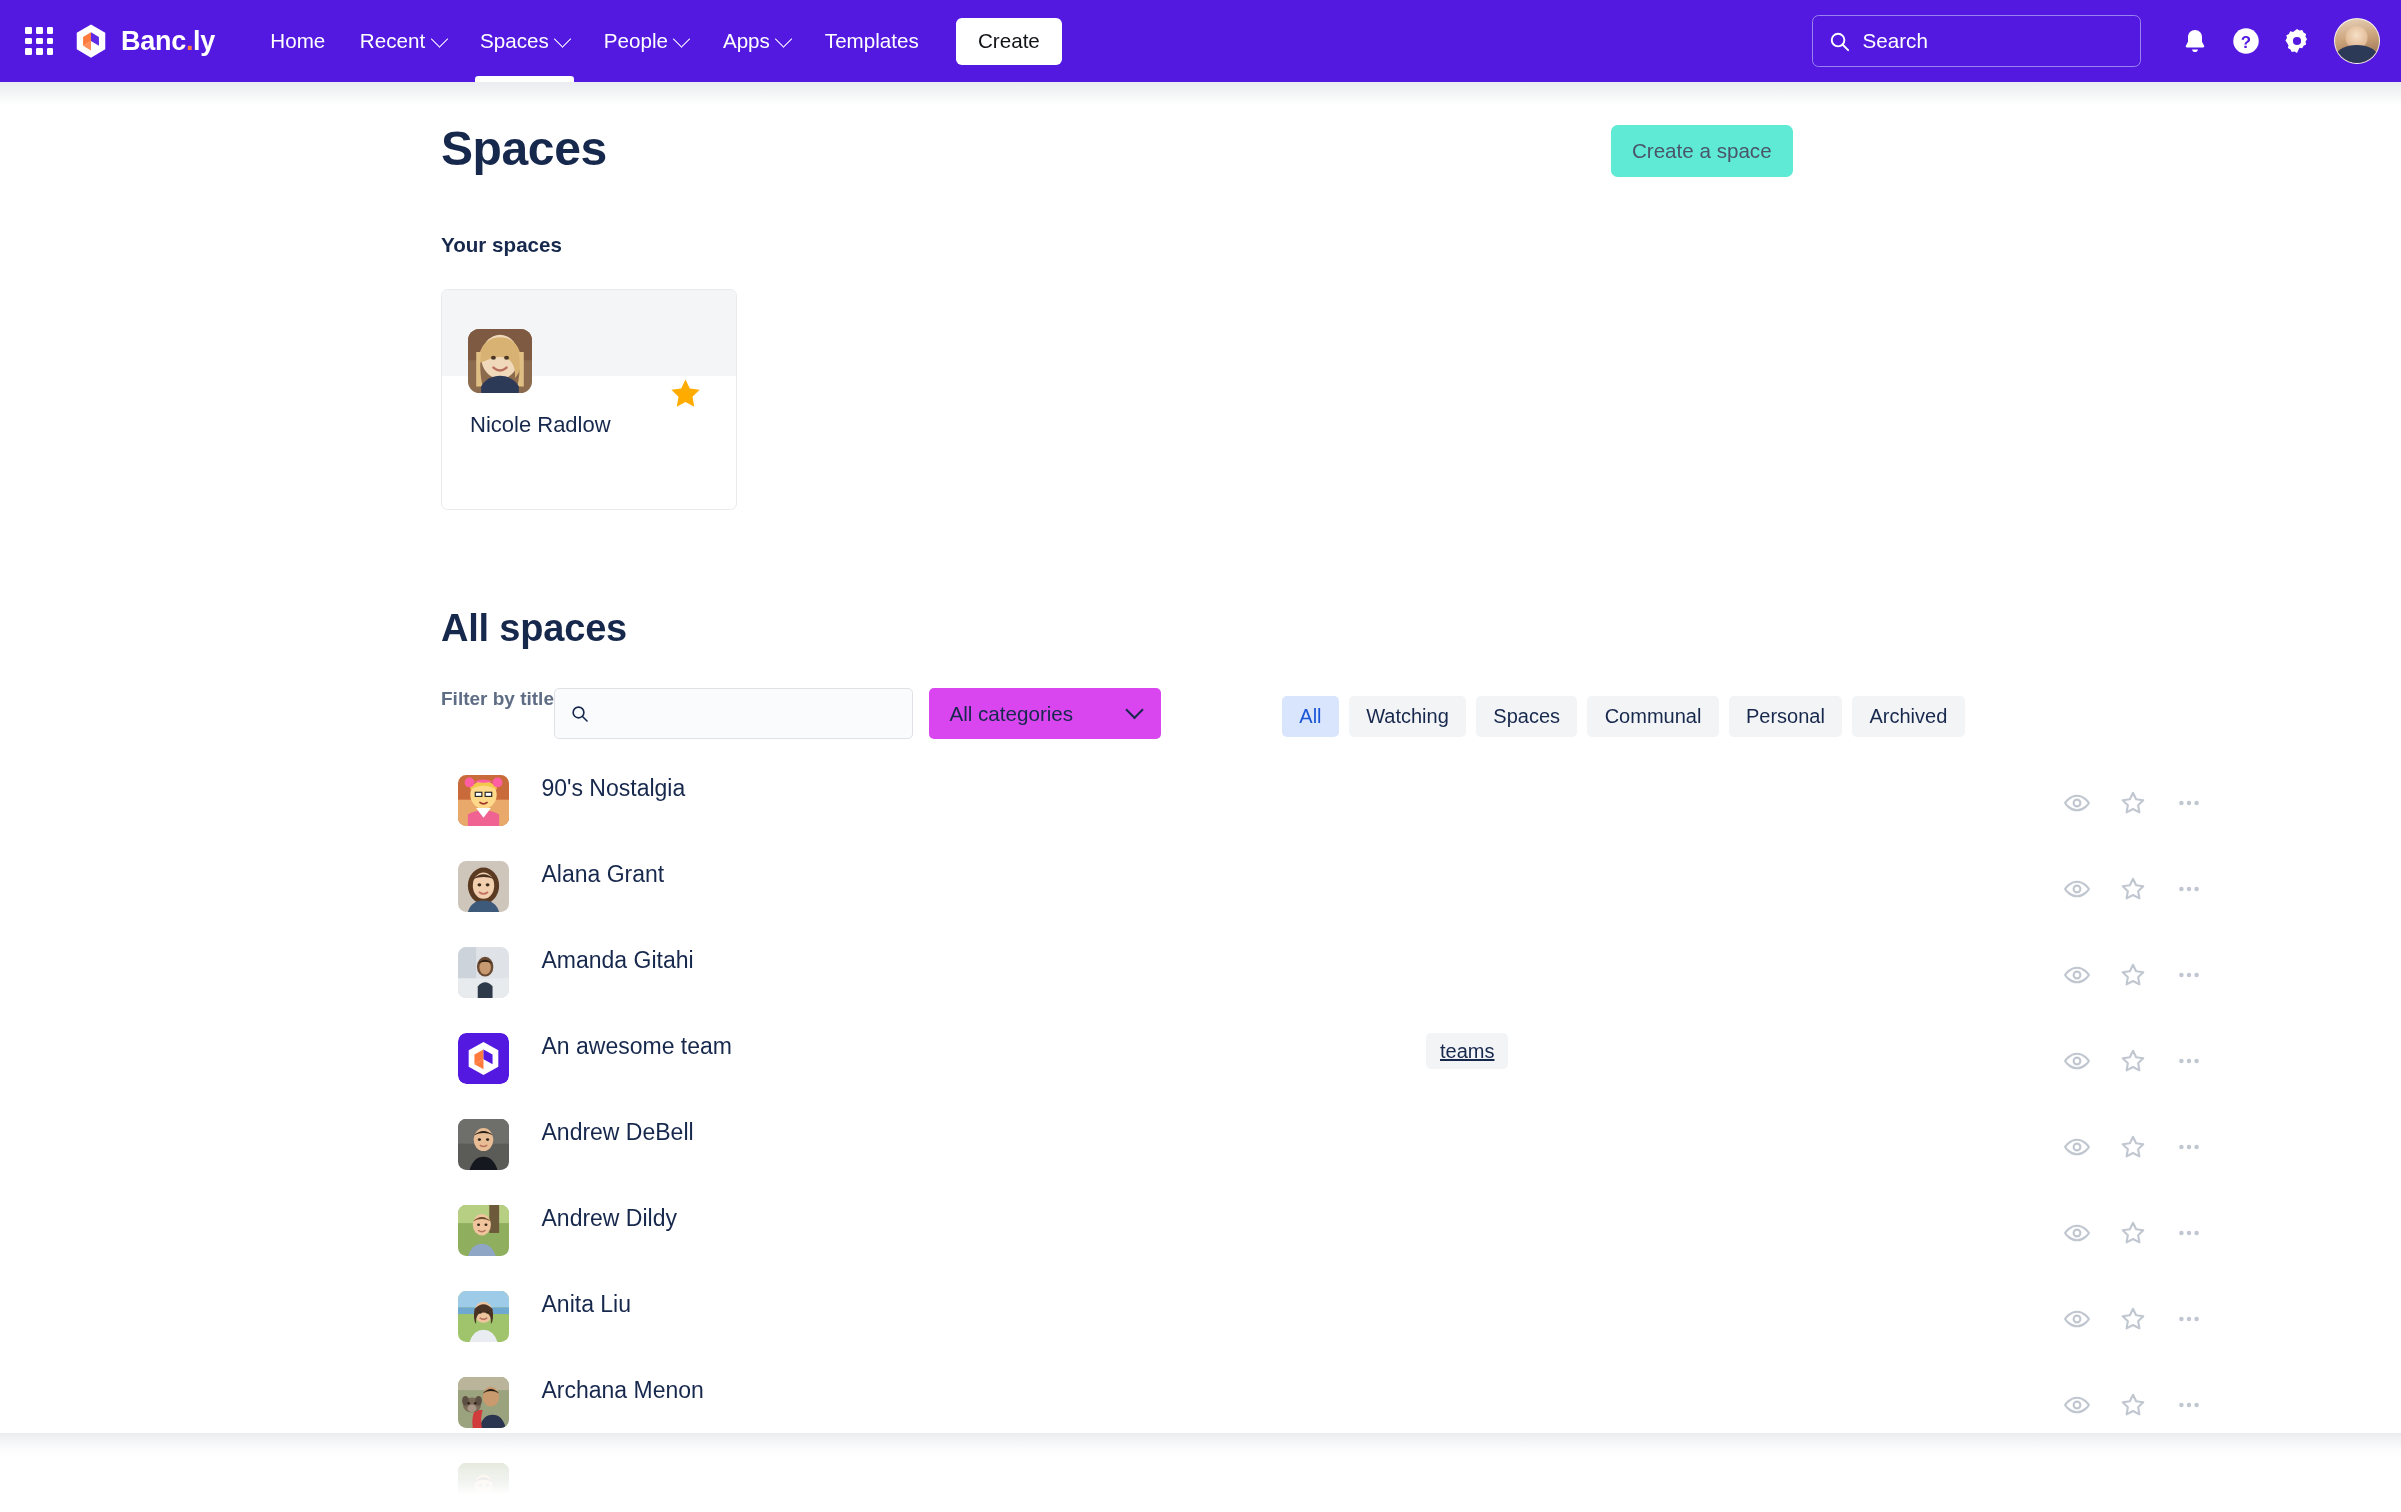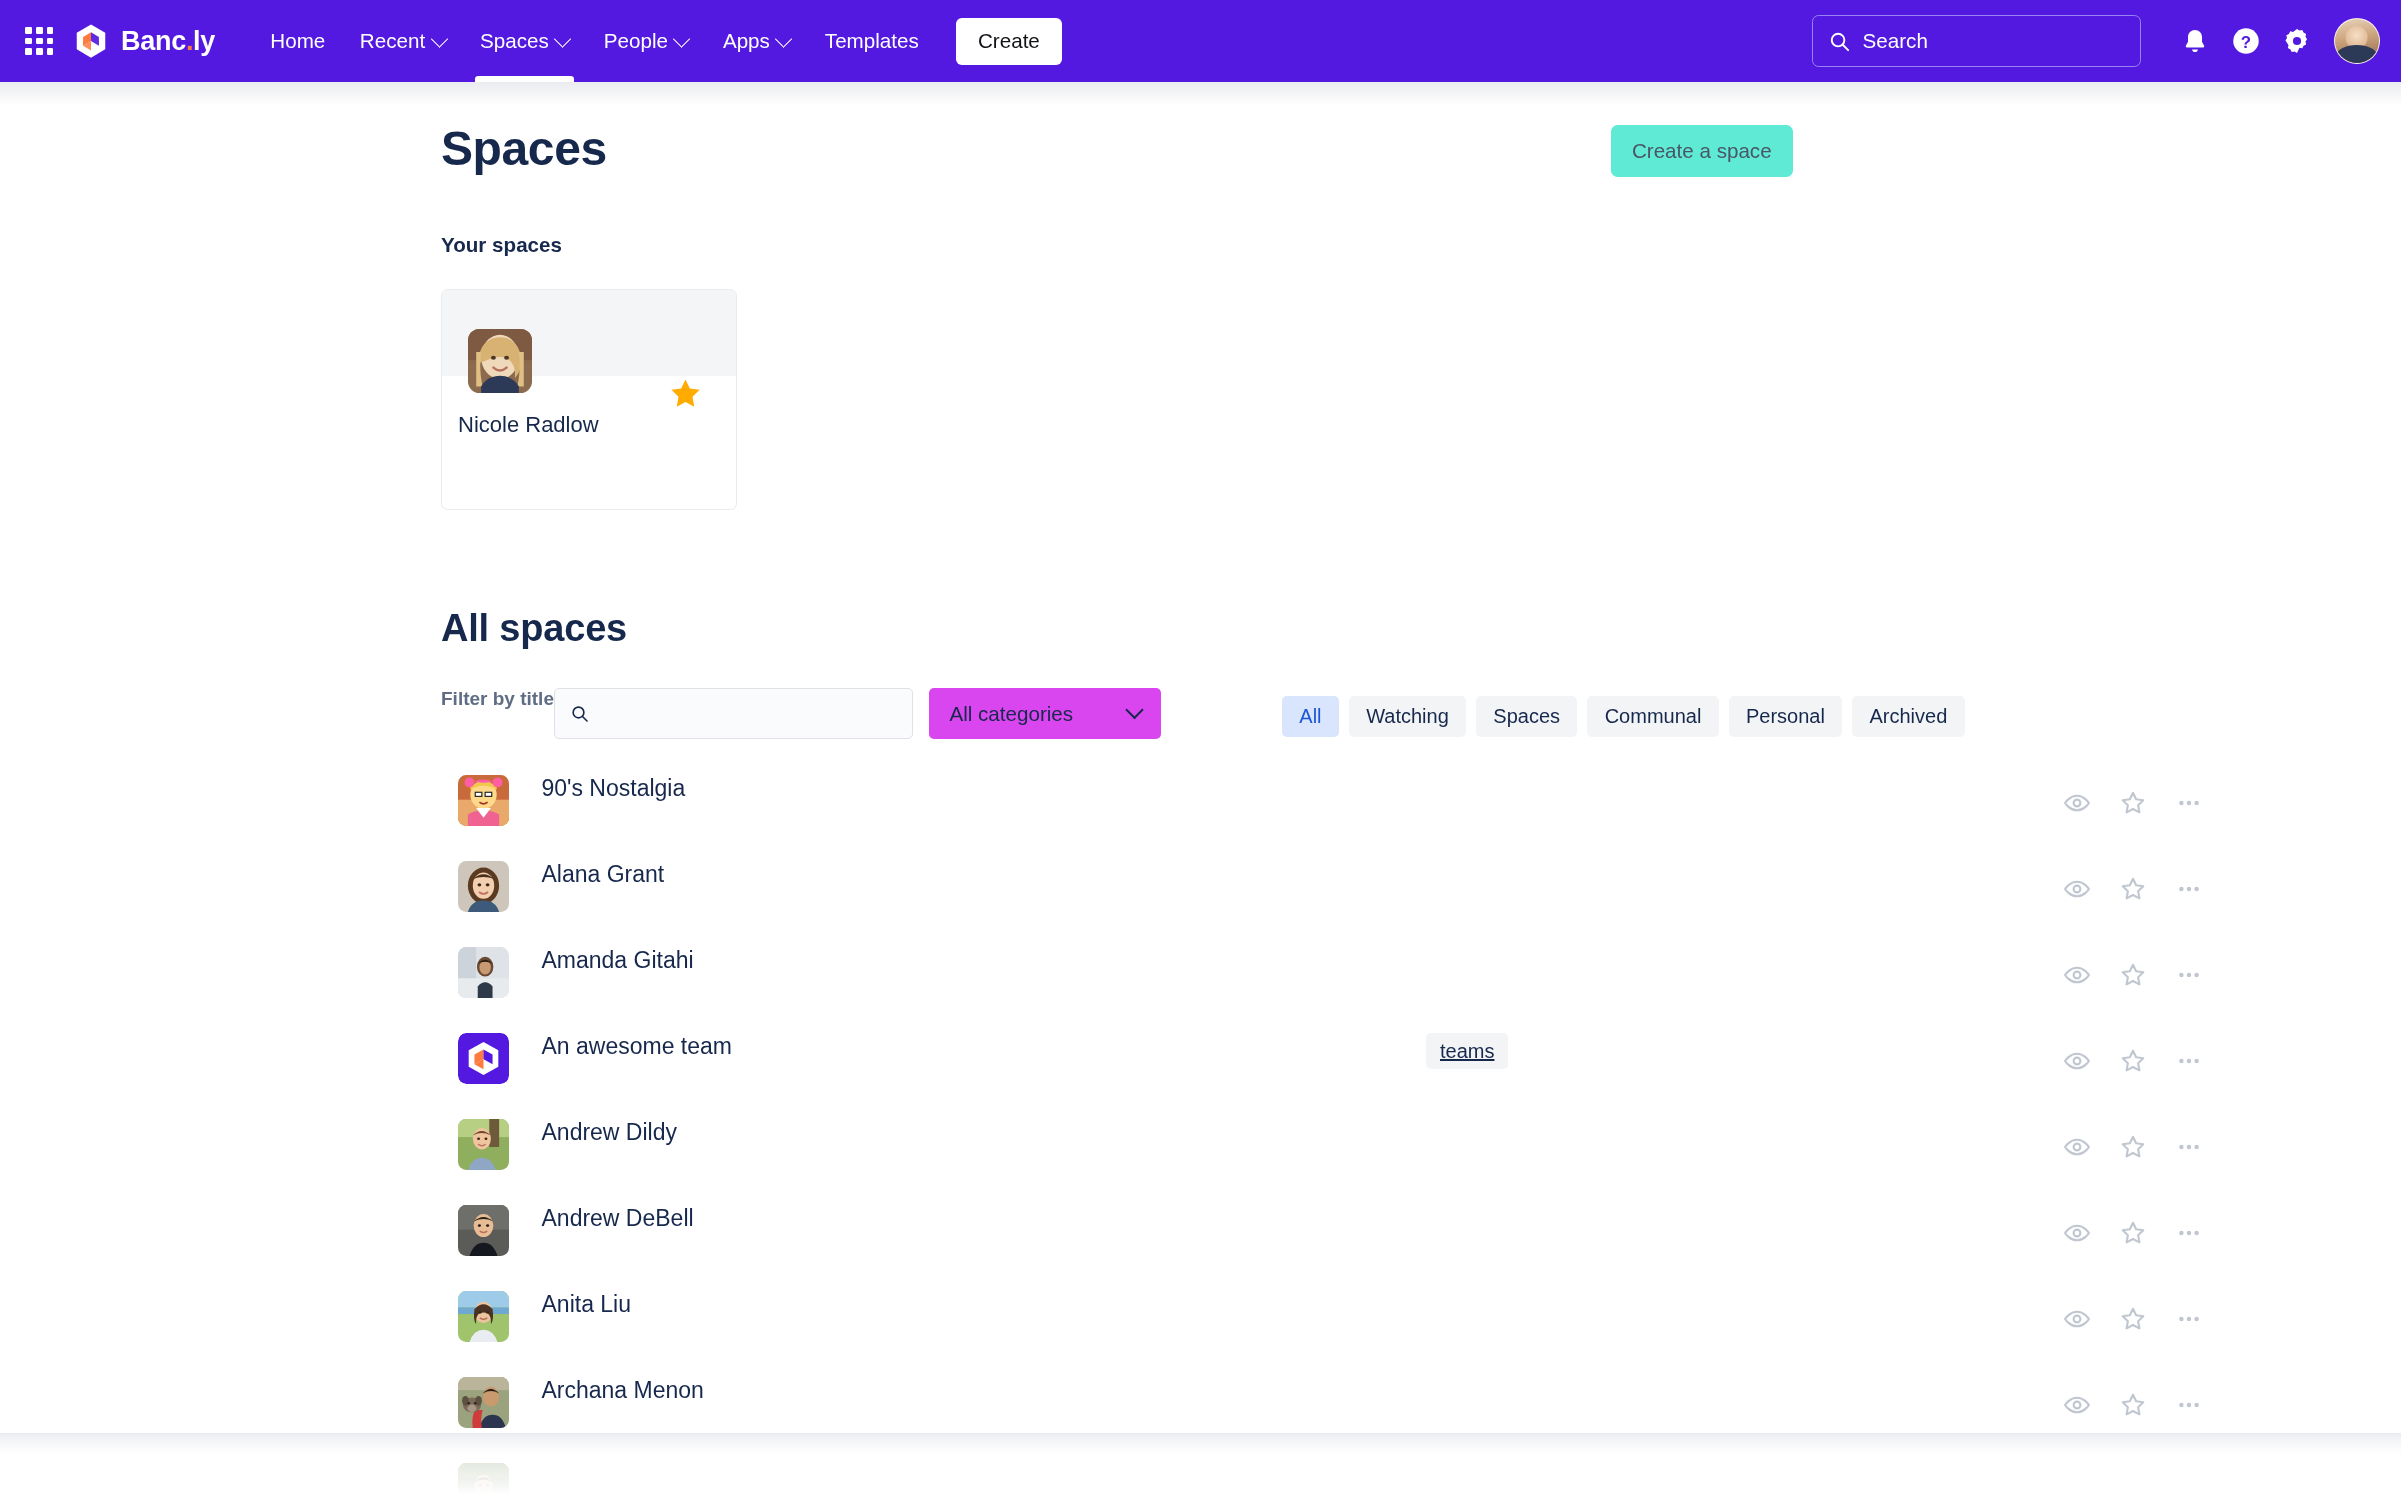--- a/index.html
+++ b/index.html
@@ -216,21 +216,21 @@
     border-radius: 11.5px;
     overflow: hidden;
   }
   .card-star {
     position: absolute;
     right: 33px; top: 0px;
     width: 35px; height: 35px;
   }
   .card-name {
     position: absolute;
-    left: 16px; top: 36px;
+    left: 28px; top: 36px;
     font-size: 22px;
     color: #17284d;
     white-space: nowrap;
   }
 
   
   .ph { width: 100%; height: 100%; display:block; }
 
   .allspaces-title {
     margin-top: 97px;
@@ -669,68 +669,68 @@
                   <circle cx="12" cy="12" r="1.9" fill="#c1c7d0"></circle>
                   <circle cx="18.5" cy="12" r="1.9" fill="#c1c7d0"></circle>
                 </svg>
             </div>
           </div>
         </div>
 
         <div class="space-row">
           <div class="row-avatar">
             <svg class="ph" viewBox="0 0 62 62">
+              <rect width="62" height="62" fill="#5b5b58"></rect>
+              <rect x="0" y="0" width="62" height="30" fill="#6e6e6a"></rect>
+              <ellipse cx="31" cy="25" rx="12" ry="14" fill="#e8bd95"></ellipse>
+              <path d="M19 20q12-11 24 0-12-6-24 0z" fill="#2a2118"></path>
+              <ellipse cx="26" cy="25" rx="1.9" ry="1.6" fill="#2a2118"></ellipse>
+              <ellipse cx="36" cy="25" rx="1.9" ry="1.6" fill="#2a2118"></ellipse>
+              <path d="M27 32q4 3 8 0" stroke="#b5715c" stroke-width="1.8" fill="none" stroke-linecap="round"></path>
+              <path d="M14 62q5-16 17-16t17 16z" fill="#15181e"></path>
+            </svg>
+          </div>
+          <div class="row-name">Andrew DeBell</div>
+          <div class="row-actions">
+            <div class="act">
+              <svg width="28" height="28" viewBox="0 0 24 24" fill="none">
+                  <path d="M1.8 12S5.5 5.8 12 5.8 22.2 12 22.2 12 18.5 18.2 12 18.2 1.8 12 1.8 12z" stroke="#c1c7d0" stroke-width="1.8"></path>
+                  <circle cx="12" cy="12" r="2.9" stroke="#c1c7d0" stroke-width="1.8"></circle>
+                </svg>
+            </div>
+            <div class="act">
+              <svg width="28" height="28" viewBox="0 0 24 24" fill="none">
+                  <path d="M12 3.2l2.7 5.6 6.1.8-4.4 4.3 1.1 6.1L12 17.1l-5.5 2.9 1.1-6.1-4.4-4.3 6.1-.8z" stroke="#c1c7d0" stroke-width="1.8" stroke-linejoin="round"></path>
+                </svg>
+            </div>
+            <div class="act">
+              <svg width="28" height="28" viewBox="0 0 24 24">
+                  <circle cx="5.5" cy="12" r="1.9" fill="#c1c7d0"></circle>
+                  <circle cx="12" cy="12" r="1.9" fill="#c1c7d0"></circle>
+                  <circle cx="18.5" cy="12" r="1.9" fill="#c1c7d0"></circle>
+                </svg>
+            </div>
+          </div>
+        </div>
+
+        <div class="space-row">
+          <div class="row-avatar">
+            <svg class="ph" viewBox="0 0 62 62">
               <rect width="62" height="62" fill="#8fae5e"></rect>
               <rect x="0" y="0" width="62" height="22" fill="#b7cf83"></rect>
               <rect x="38" y="0" width="12" height="34" fill="#6d5a3a"></rect>
               <ellipse cx="29" cy="24" rx="11" ry="13" fill="#f0c49c"></ellipse>
               <path d="M18 20q11-11 22 0-11-6-22 0z" fill="#6b4a2a"></path>
               <ellipse cx="25" cy="24" rx="1.8" ry="1.5" fill="#3a2a1a"></ellipse>
               <ellipse cx="34" cy="24" rx="1.8" ry="1.5" fill="#3a2a1a"></ellipse>
               <path d="M25 31q4 3 8 0" stroke="#b5715c" stroke-width="1.8" fill="none" stroke-linecap="round"></path>
               <path d="M12 62q5-15 17-15t17 15z" fill="#8fa7c4"></path>
             </svg>
           </div>
           <div class="row-name">Andrew Dildy</div>
-          <div class="row-actions">
-            <div class="act">
-              <svg width="28" height="28" viewBox="0 0 24 24" fill="none">
-                  <path d="M1.8 12S5.5 5.8 12 5.8 22.2 12 22.2 12 18.5 18.2 12 18.2 1.8 12 1.8 12z" stroke="#c1c7d0" stroke-width="1.8"></path>
-                  <circle cx="12" cy="12" r="2.9" stroke="#c1c7d0" stroke-width="1.8"></circle>
-                </svg>
-            </div>
-            <div class="act">
-              <svg width="28" height="28" viewBox="0 0 24 24" fill="none">
-                  <path d="M12 3.2l2.7 5.6 6.1.8-4.4 4.3 1.1 6.1L12 17.1l-5.5 2.9 1.1-6.1-4.4-4.3 6.1-.8z" stroke="#c1c7d0" stroke-width="1.8" stroke-linejoin="round"></path>
-                </svg>
-            </div>
-            <div class="act">
-              <svg width="28" height="28" viewBox="0 0 24 24">
-                  <circle cx="5.5" cy="12" r="1.9" fill="#c1c7d0"></circle>
-                  <circle cx="12" cy="12" r="1.9" fill="#c1c7d0"></circle>
-                  <circle cx="18.5" cy="12" r="1.9" fill="#c1c7d0"></circle>
-                </svg>
-            </div>
-          </div>
-        </div>
-
-        <div class="space-row">
-          <div class="row-avatar">
-            <svg class="ph" viewBox="0 0 62 62">
-              <rect width="62" height="62" fill="#5b5b58"></rect>
-              <rect x="0" y="0" width="62" height="30" fill="#6e6e6a"></rect>
-              <ellipse cx="31" cy="25" rx="12" ry="14" fill="#e8bd95"></ellipse>
-              <path d="M19 20q12-11 24 0-12-6-24 0z" fill="#2a2118"></path>
-              <ellipse cx="26" cy="25" rx="1.9" ry="1.6" fill="#2a2118"></ellipse>
-              <ellipse cx="36" cy="25" rx="1.9" ry="1.6" fill="#2a2118"></ellipse>
-              <path d="M27 32q4 3 8 0" stroke="#b5715c" stroke-width="1.8" fill="none" stroke-linecap="round"></path>
-              <path d="M14 62q5-16 17-16t17 16z" fill="#15181e"></path>
-            </svg>
-          </div>
-          <div class="row-name">Andrew DeBell</div>
           <div class="row-actions">
             <div class="act">
               <svg width="28" height="28" viewBox="0 0 24 24" fill="none">
                   <path d="M1.8 12S5.5 5.8 12 5.8 22.2 12 22.2 12 18.5 18.2 12 18.2 1.8 12 1.8 12z" stroke="#c1c7d0" stroke-width="1.8"></path>
                   <circle cx="12" cy="12" r="2.9" stroke="#c1c7d0" stroke-width="1.8"></circle>
                 </svg>
             </div>
             <div class="act">
               <svg width="28" height="28" viewBox="0 0 24 24" fill="none">
                   <path d="M12 3.2l2.7 5.6 6.1.8-4.4 4.3 1.1 6.1L12 17.1l-5.5 2.9 1.1-6.1-4.4-4.3 6.1-.8z" stroke="#c1c7d0" stroke-width="1.8" stroke-linejoin="round"></path>

